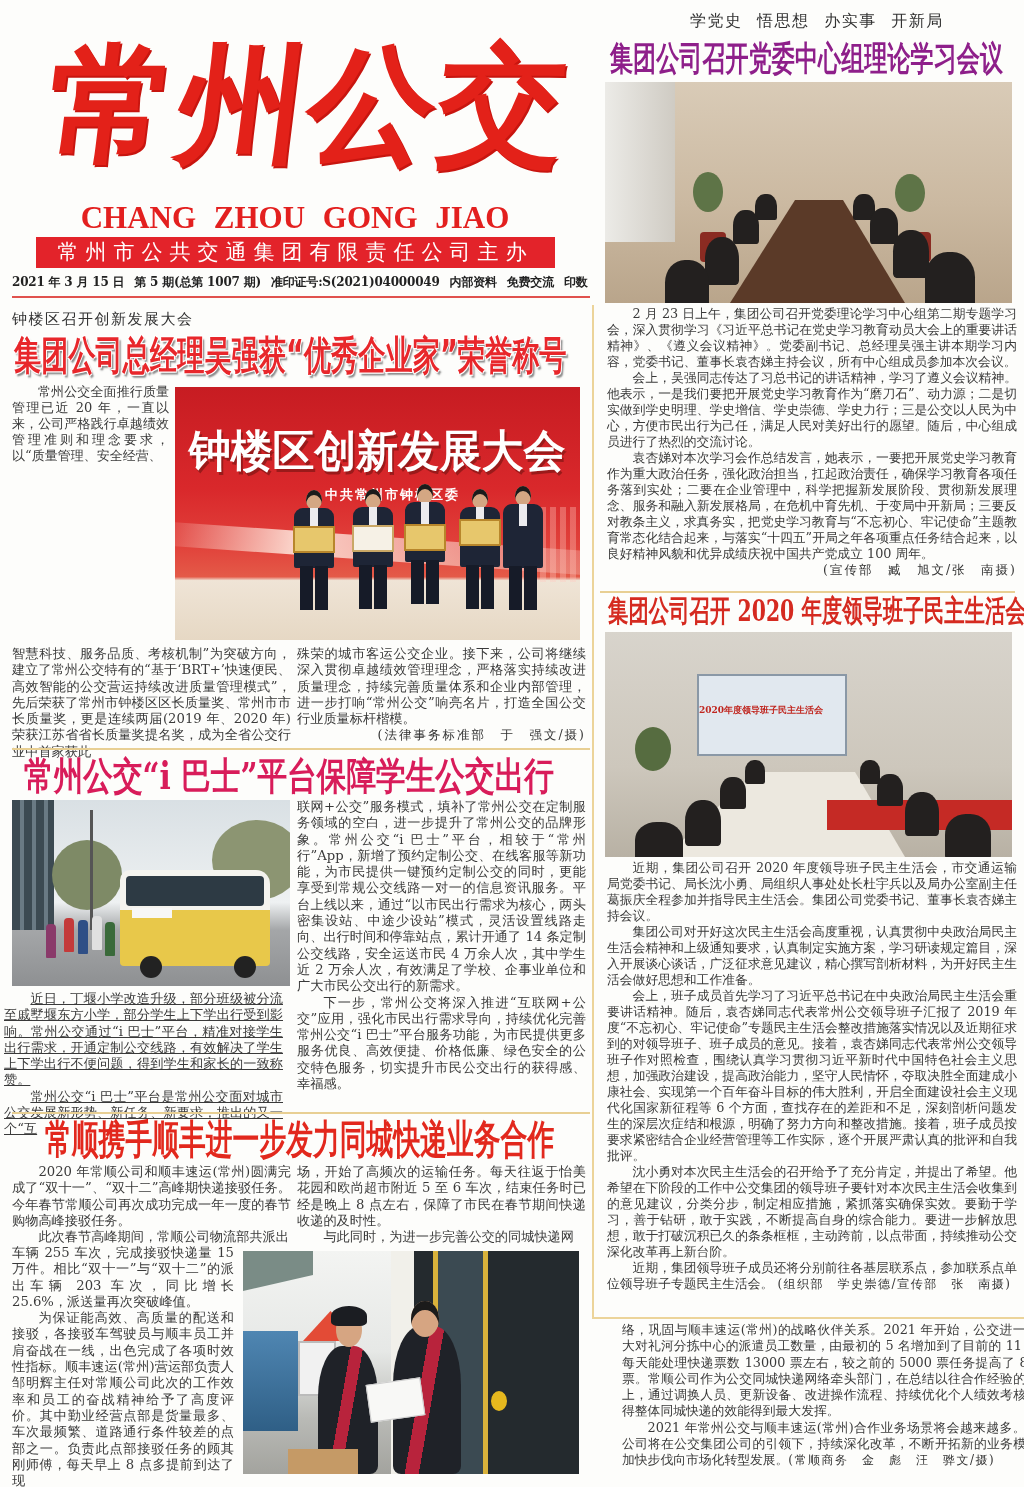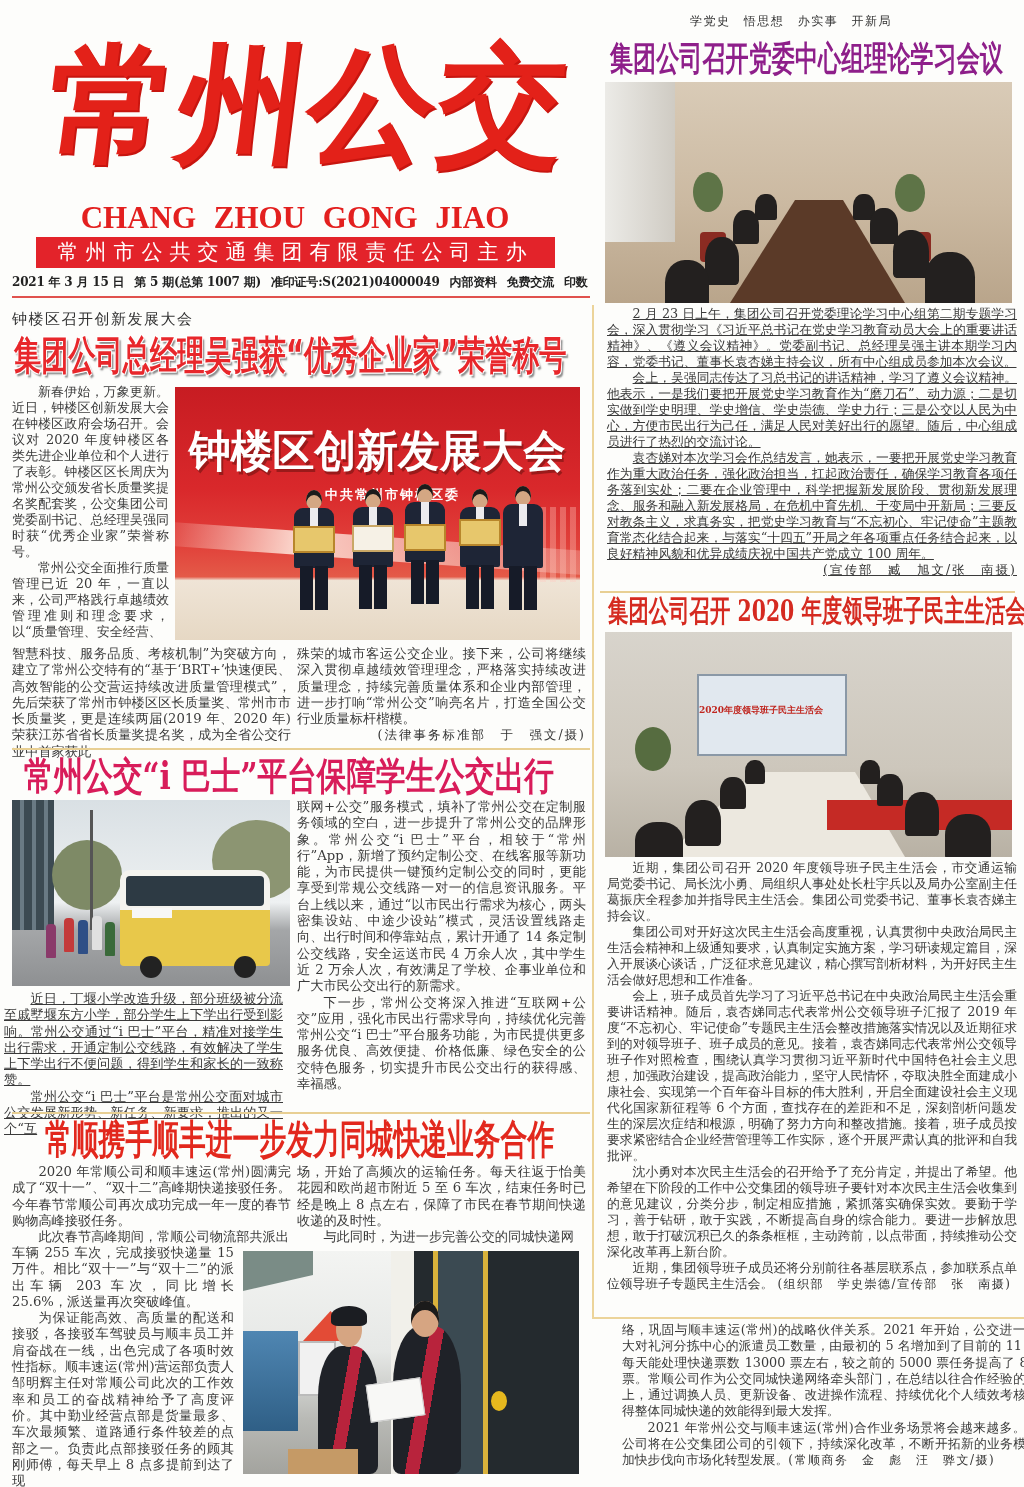--- a/index.html
+++ b/index.html
@@ -19,21 +19,21 @@
 .gold-sep{height:2px;background:#e8cf93}
 .rframe{left:592px;top:305px;width:432px;height:1014px;border-left:2px solid #ecd49a;border-bottom:2px solid #ecd49a}
 
 
 .hl{white-space:nowrap;transform-origin:left top;font-weight:900}
 .kicker{left:12px;top:309px;font-size:15px;line-height:20px;letter-spacing:1.5px;color:#333}
 .h1{left:14px;top:333px;font-family:"DejaVu Sans",sans-serif;font-size:40px;line-height:44px;color:#e8272b;transform:scaleX(.68);
   text-shadow:-1px -1px 0 #fff,1px -1px 0 #fff,-1px 1px 0 #fff,1px 1px 0 #fff,3px 3px 2px #8a8a8a}
 .h2{left:24px;top:755px;font-family:"DejaVu Serif",serif;font-size:38px;line-height:42px;color:#d81c5a;transform:scaleX(.78)}
 .h3{left:45px;top:1116px;font-family:"DejaVu Sans",sans-serif;font-size:40px;line-height:46px;color:#e2281d;transform:scaleX(.67)}
-.slogan{left:690px;top:10px;font-size:12px;line-height:22px;letter-spacing:1.5px;word-spacing:8px;color:#333;white-space:nowrap}
+.slogan{left:690px;top:10px;font-size:16px;line-height:22px;letter-spacing:1.5px;word-spacing:8px;color:#333;white-space:nowrap}
 .hr1{left:610px;top:38px;font-family:"DejaVu Sans",sans-serif;font-size:34px;line-height:40px;color:#8e1f8a;transform:scaleX(.68)}
 .hr2{left:608px;top:594px;font-family:"DejaVu Serif",serif;font-size:30px;line-height:34px;color:#d52a20;transform:scaleX(.68)}
 
 
 .bl{font-size:13.2px;line-height:16.3px;text-align:justify;color:#3a3a3a}
 .bl-n{font-size:13px;line-height:16px;text-align:justify;color:#3a3a3a}
 .br{font-size:12.8px;line-height:16px;text-align:justify;color:#3a3a3a}
 .ind{text-indent:2em}
 .byline{text-align:right;font-size:12.5px;letter-spacing:2px;color:#333}
 .byline-inline{font-size:12px;letter-spacing:1.5px;color:#333}
@@ -114,21 +114,20 @@
   <span>内部资料</span>
   <span>免费交流</span>
   <span>印数 800 份</span>
 </div>
 <div class="abs red-rule"></div>
 
 <div class="abs kicker">钟楼区召开创新发展大会</div>
 <div class="abs hl h1">集团公司总经理吴强获“优秀企业家”荣誉称号</div>
 
 <div class="abs bl-n" style="left:12px;top:384px;width:157px;">
-  <p class="ind">新春伊始，万象更新。近日，钟楼区创新发展大会在钟楼区政府会场召开。会议对 2020 年度钟楼区各类先进企业单位和个人进行了表彰。钟楼区区长周庆为常州公交颁发省长质量奖提名奖配套奖，公交集团公司党委副书记、总经理吴强同时获“优秀企业家”荣誉称号。</p>
   <p class="ind">常州公交全面推行质量管理已近 20 年，一直以来，公司严格践行卓越绩效管理准则和理念要求，以“质量管理、安全经营、</p>
 </div>
 
 <div class="abs photo p1">
   <div class="shape p1-swoosh"></div>
   <div class="shape p1-city"></div>
   <div class="shape p1-banner">钟楼区创新发展大会</div>
   <div class="shape p1-sub">中共常州市钟楼区委</div>
   <div class="fig" style="left:116px;top:103px">
     <div class="head"></div>
@@ -253,21 +252,21 @@
   <div class="person-blob" style="left:150px;top:112px;width:22px;height:26px"></div>
   <div class="person-blob" style="left:128px;top:128px;width:26px;height:34px"></div>
   <div class="person-blob" style="left:100px;top:155px;width:34px;height:48px"></div>
   <div class="person-blob" style="left:60px;top:178px;width:44px;height:50px"></div>
   <div class="person-blob" style="left:248px;top:112px;width:22px;height:26px"></div>
   <div class="person-blob" style="left:265px;top:126px;width:28px;height:36px"></div>
   <div class="person-blob" style="left:288px;top:148px;width:36px;height:48px"></div>
   <div class="person-blob" style="left:320px;top:170px;width:50px;height:56px"></div>
 </div>
 
-<div class="abs br" style="left:607px;top:306px;width:410px;text-decoration:underline;">
+<div class="abs br" style="left:607px;top:306px;width:410px;">
   <p class="ind">2 月 23 日上午，集团公司召开党委理论学习中心组第二期专题学习会，深入贯彻学习《习近平总书记在党史学习教育动员大会上的重要讲话精神》、《遵义会议精神》。党委副书记、总经理吴强主讲本期学习内容，党委书记、董事长袁杏娣主持会议，所有中心组成员参加本次会议。</p>
   <p class="ind">会上，吴强同志传达了习总书记的讲话精神，学习了遵义会议精神。他表示，一是我们要把开展党史学习教育作为“磨刀石”、动力源；二是切实做到学史明理、学史增信、学史崇德、学史力行；三是公交以人民为中心，方便市民出行为己任，满足人民对美好出行的愿望。随后，中心组成员进行了热烈的交流讨论。</p>
   <p class="ind">袁杏娣对本次学习会作总结发言，她表示，一要把开展党史学习教育作为重大政治任务，强化政治担当，扛起政治责任，确保学习教育各项任务落到实处；二要在企业管理中，科学把握新发展阶段、贯彻新发展理念、服务和融入新发展格局，在危机中育先机、于变局中开新局；三要反对教条主义，求真务实，把党史学习教育与“不忘初心、牢记使命”主题教育常态化结合起来，与落实“十四五”开局之年各项重点任务结合起来，以良好精神风貌和优异成绩庆祝中国共产党成立 100 周年。</p>
   <p class="byline">(宣传部　臧　旭文/张　南摄)</p>
 </div>
 
 <div class="abs gold-sep" style="left:600px;top:591px;width:415px;"></div>
 
 <div class="abs hl hr2">集团公司召开 2020 年度领导班子民主生活会</div>
 

